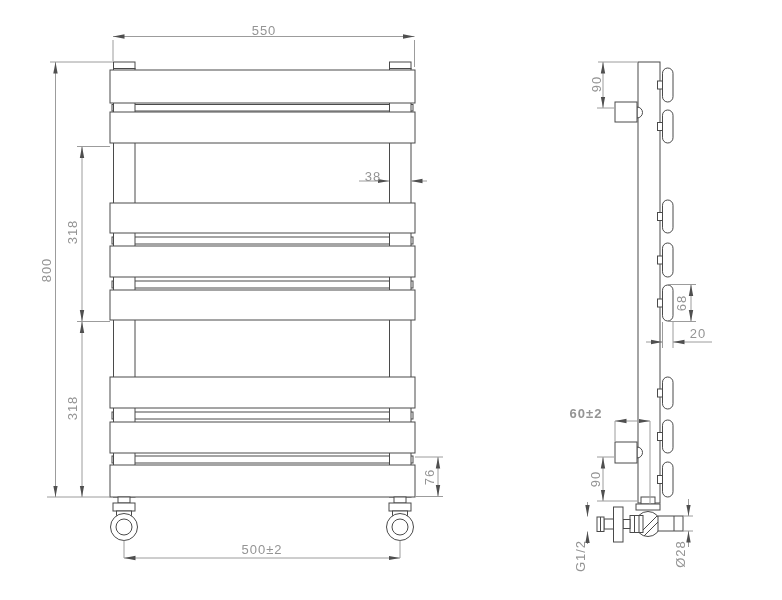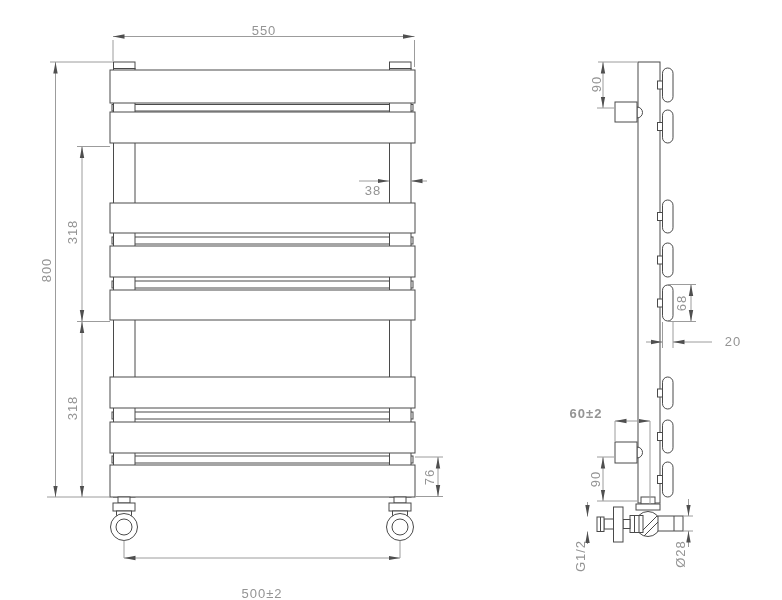--- a/index.html
+++ b/index.html
@@ -166,25 +166,25 @@
       <line class="dl" x1="688.5" y1="499" x2="688.5" y2="516" marker-end="url(#arr)"></line>
       <line class="dl" x1="688.5" y1="547" x2="688.5" y2="531" marker-end="url(#arr)"></line>
     </g>
   </g>
 </svg>
 
 <span class="dim-label" style="left:264px;top:30px;">550</span>
 <span class="dim-label rot" style="left:46px;top:270px;">800</span>
 <span class="dim-label rot" style="left:72px;top:232px;">318</span>
 <span class="dim-label rot" style="left:72px;top:408px;">318</span>
-<span class="dim-label" style="left:373px;top:190px;">38</span>
+<span class="dim-label" style="left:373px;top:176px;">38</span>
 <span class="dim-label rot" style="left:429px;top:477px;">76</span>
-<span class="dim-label" style="left:262px;top:549px;margin-top:44px;">500±2</span>
+<span class="dim-label" style="left:262px;top:549px;">500±2</span>
 
 <span class="dim-label rot" style="left:596px;top:84px;">90</span>
 <span class="dim-label rot" style="left:681px;top:303px;">68</span>
-<span class="dim-label" style="left:698px;top:341px;margin-left:35px;">20</span>
+<span class="dim-label" style="left:698px;top:333px;">20</span>
 <span class="dim-label" style="left:586px;top:413px;font-weight:bold;">60±2</span>
 <span class="dim-label rot" style="left:595px;top:479px;">90</span>
 <span class="dim-label rot" style="left:580px;top:556px;">G1/2</span>
 <span class="dim-label rot" style="left:680px;top:554px;">Ø28</span>
 
 </div>
 
 </body></html>

